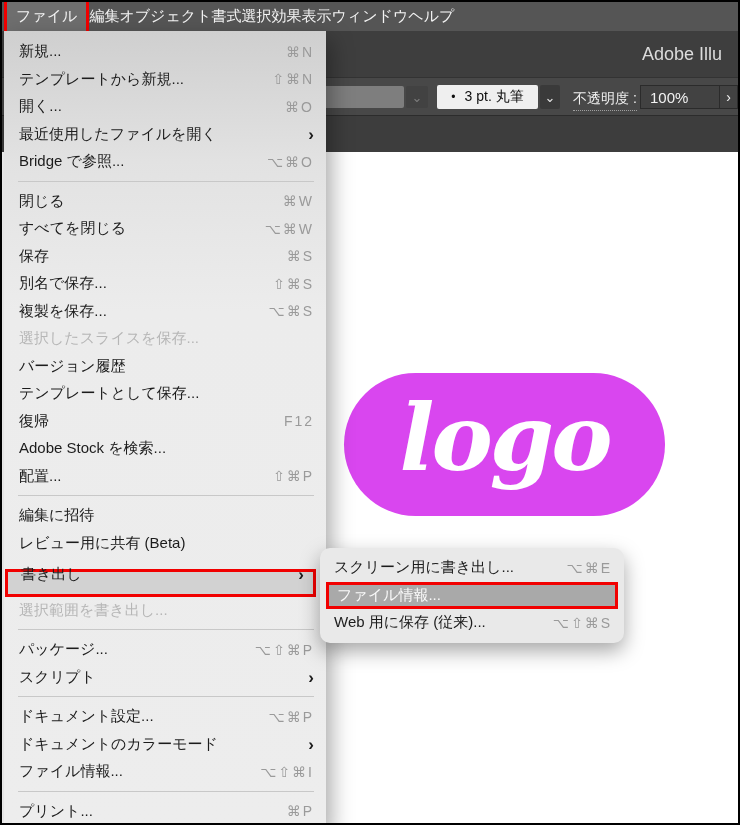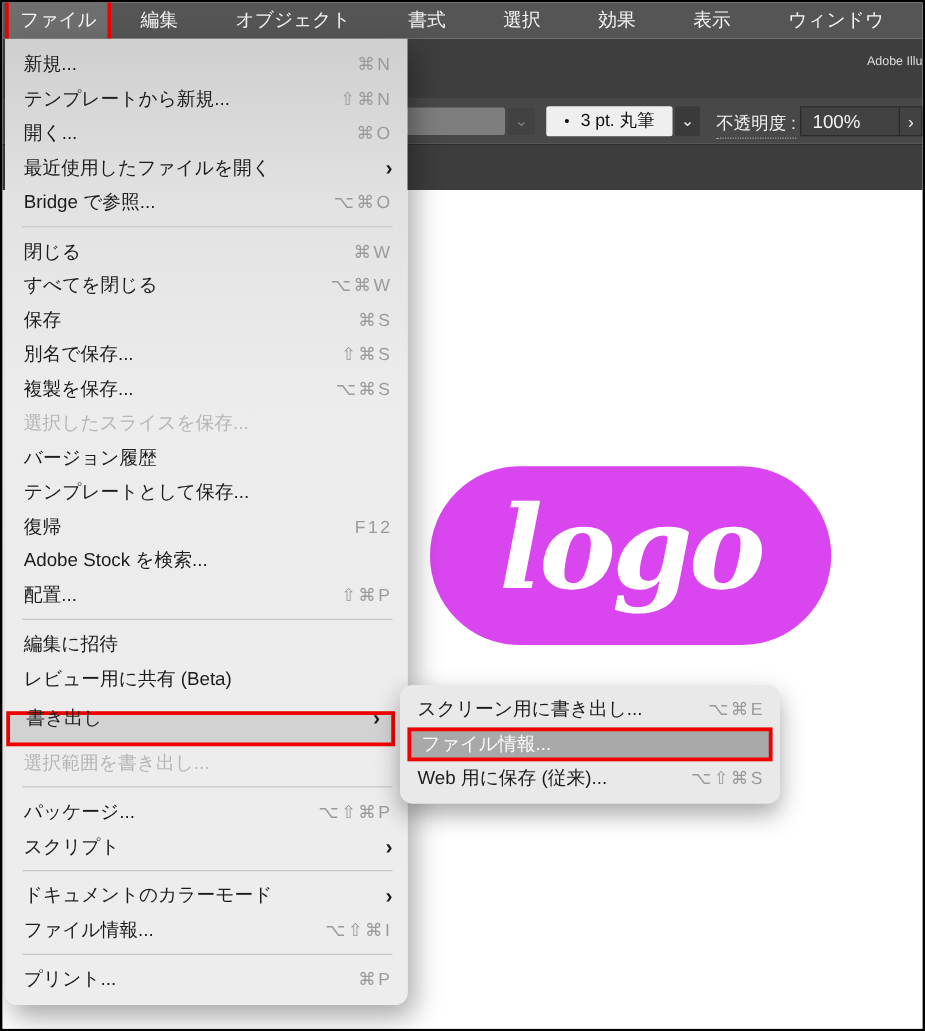--- a/index.html
+++ b/index.html
@@ -4,25 +4,25 @@
 <style>
   html,body{margin:0;padding:0;background:#888;}
   .screen{
     position:relative;width:740px;height:825px;background:#fff;
     border:2px solid #000;box-sizing:border-box;overflow:hidden;
     font-family:"Liberation Sans","DejaVu Sans",sans-serif;
   }
   
   .menubar{position:absolute;left:0;top:0;width:736px;height:29px;background:#555;
     display:flex;align-items:center;color:#f4f4f4;font-size:15px;}
-  .mb-item{padding:0 23px;height:25px;display:flex;align-items:center;cursor:default;white-space:nowrap;}
+  .mb-item{padding:0 0;height:25px;display:flex;align-items:center;cursor:default;white-space:nowrap;}
   .mb-item.active{background:#6e6e6e;border:3px solid #f10000;margin-left:2px;padding:0 9px;height:38px;box-sizing:border-box;}
   
   .titlebar{position:absolute;left:0;top:29px;width:736px;height:46px;background:#3e3e3e;}
-  .app-title{position:absolute;right:0;top:13px;color:#dcdcdc;font-size:10px;white-space:nowrap;}
+  .app-title{position:absolute;right:16px;top:13px;color:#dcdcdc;font-size:18px;white-space:nowrap;}
   
   .controlbar{position:absolute;left:0;top:75px;width:736px;height:38px;background:#484848;border-top:1px solid #333;box-sizing:border-box;}
   .swatch{position:absolute;left:320px;top:8px;width:82px;height:22px;background:#7e7e7e;border-radius:2px;}
   .chev1{position:absolute;left:404px;top:8px;width:22px;height:22px;background:#424242;border-radius:2px;
     color:#7d7d7d;font-size:13px;display:flex;align-items:center;justify-content:center;}
   .brushbox{position:absolute;left:435px;top:7px;width:101px;height:24px;background:#efefef;border-radius:2px;
     color:#0d0d0d;font-size:14px;display:flex;align-items:center;justify-content:center;gap:9px;white-space:nowrap;}
   .brushbox .dot{font-size:12px;}
   .chev2{position:absolute;left:538px;top:7px;width:20px;height:24px;background:#3a3a3a;border-radius:2px;
     color:#e8e8e8;font-size:13px;display:flex;align-items:center;justify-content:center;}
@@ -188,20 +188,24 @@
     <div class="mi">
       <span class="lab">パッケージ...</span>
       <span class="sc">⌥⇧⌘P</span>
     </div>
     <div class="mi">
       <span class="lab">スクリプト</span>
       <span class="arr">›</span>
     </div>
     <div class="sep"></div>
     <div class="mi">
+      <span class="lab">ドキュメント設定...</span>
+      <span class="sc">⌥⌘P</span>
+    </div>
+    <div class="mi">
       <span class="lab">ドキュメントのカラーモード</span>
       <span class="arr">›</span>
     </div>
     <div class="mi">
       <span class="lab">ファイル情報...</span>
       <span class="sc">⌥⇧⌘I</span>
     </div>
     <div class="sep"></div>
     <div class="mi">
       <span class="lab">プリント...</span>

